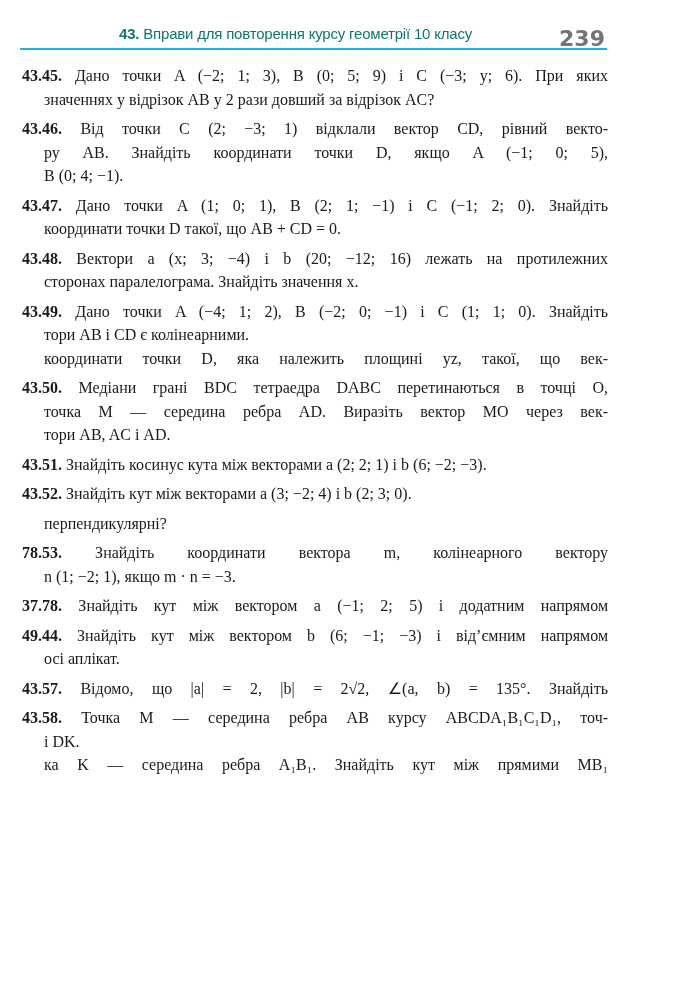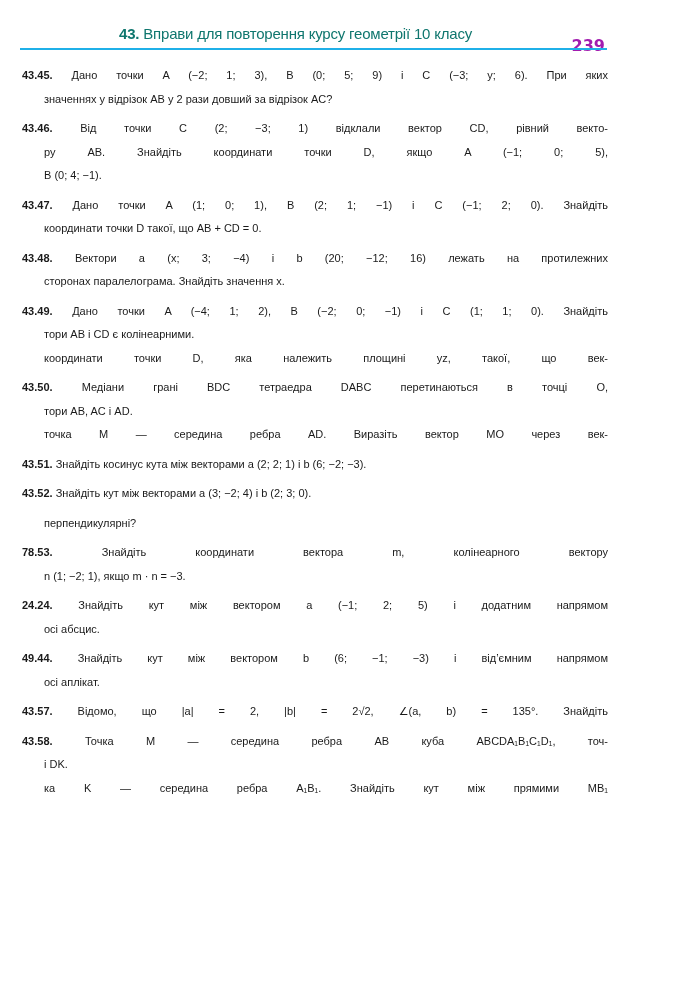--- a/index.html
+++ b/index.html
@@ -1,22 +1,22 @@
 <!DOCTYPE html>
 <html><head>
 <meta charset="utf-8">
 <style>
   html, body { margin: 0; padding: 0; background: #ffffff; }
   body { width: 695px; height: 995px; position: relative; overflow: hidden; color: #1a1a1a; }
   .header { position: absolute; left: 20px; top: 22px; width: 587px; height: 26px; }
   .header-title { position: absolute; right: 135px; top: 3px; font-family: "Liberation Sans", sans-serif; font-size: 15px; color: #0f766e; white-space: nowrap; letter-spacing: -0.2px; }
   .header-title b { font-weight: bold; }
-  .page-num { position: absolute; right: 2px; top: 14px; font-family: "DejaVu Sans", sans-serif; font-weight: bold; font-size: 16px; color: #a21caf; }
+  .page-num { position: absolute; right: 2px; top: 4px; font-family: "DejaVu Sans", sans-serif; font-weight: bold; font-size: 22px; color: #737373; }
   .rule { position: absolute; left: 20px; top: 48px; width: 587px; height: 2px; background: #1fb0e8; }
-  .content { position: absolute; left: 22px; top: 64px; width: 586px; font-family: Liberation Sans, sans-serif; font-size: 11px; line-height: 23.5px; }
+  .content { position: absolute; left: 22px; top: 64px; width: 586px; font-family: Liberation Serif, serif; font-size: 16px; line-height: 23.5px; }
   .ex { position: relative; padding-left: 0; margin-bottom: 6px; text-align: justify; }
   .ex .num { font-weight: bold; }
   .ex .line { display: block; white-space: nowrap; }
   .ex .line.cont { padding-left: 22px; }
   .ex .line.just { text-align-last: justify; }
 </style>
 </head>
 <body>
 
 <div class="header">
@@ -52,54 +52,53 @@
   </div>
 
   <div class="ex">
     <span class="line just"><span class="num">43.49.</span> <span>Дано точки A (−4; 1; 2), B (−2; 0; −1) і C (1; 1; 0). Знайдіть</span></span>
     <span class="line cont">тори AB і CD є колінеарними.</span>
     <span class="line cont just">координати точки D, яка належить площині yz, такої, що век-</span>
   </div>
 
   <div class="ex">
     <span class="line just"><span class="num">43.50.</span> <span>Медіани грані BDC тетраедра DABC перетинаються в точці O,</span></span>
+    <span class="line cont just">точка M — середина ребра AD. Виразіть вектор MO через век-</span>
     <span class="line cont">тори AB, AC і AD.</span>
-    <span class="line cont just">точка M — середина ребра AD. Виразіть вектор MO через век-</span>
   </div>
 
   <div class="ex">
     <span class="line"><span class="num">43.51.</span> <span>Знайдіть косинус кута між векторами a (2; 2; 1) і b (6; −2; −3).</span></span>
   </div>
 
   <div class="ex">
     <span class="line"><span class="num">43.52.</span> <span>Знайдіть кут між векторами a (3; −2; 4) і b (2; 3; 0).</span></span>
   </div>
 
   <div class="ex">
     <span class="line cont">перпендикулярні?</span>
   </div>
 
   <div class="ex">
     <span class="line just"><span class="num">78.53.</span> <span>Знайдіть координати вектора m, колінеарного вектору</span></span>
     <span class="line cont">n (1; −2; 1), якщо m · n = −3.</span>
   </div>
 
   <div class="ex">
-    <span class="line just"><span class="num">24.24.</span> <span>Знайдіть кут між вектором a (−1; 2; 5) і додатним напрямом</span></span>
-    <span class="line cont">осі абсцис.</span>
+    <span class="line just"><span class="num">37.78.</span> <span>Знайдіть кут між вектором a (−1; 2; 5) і додатним напрямом</span></span>
   </div>
 
   <div class="ex">
     <span class="line just"><span class="num">49.44.</span> <span>Знайдіть кут між вектором b (6; −1; −3) і від’ємним напрямом</span></span>
     <span class="line cont">осі аплікат.</span>
   </div>
 
   <div class="ex">
     <span class="line just"><span class="num">43.57.</span> <span>Відомо, що |a| = 2, |b| = 2√2, ∠(a, b) = 135°. Знайдіть</span></span>
   </div>
 
   <div class="ex">
-    <span class="line just"><span class="num">43.58.</span> <span>Точка M — середина ребра AB куба ABCDA₁B₁C₁D₁, точ-</span></span>
+    <span class="line just"><span class="num">43.58.</span> <span>Точка M — середина ребра AB курсу ABCDA₁B₁C₁D₁, точ-</span></span>
     <span class="line cont">і DK.</span>
     <span class="line cont just">ка K — середина ребра A₁B₁. Знайдіть кут між прямими MB₁</span>
   </div>
 
 </div>
 
 </body></html>

